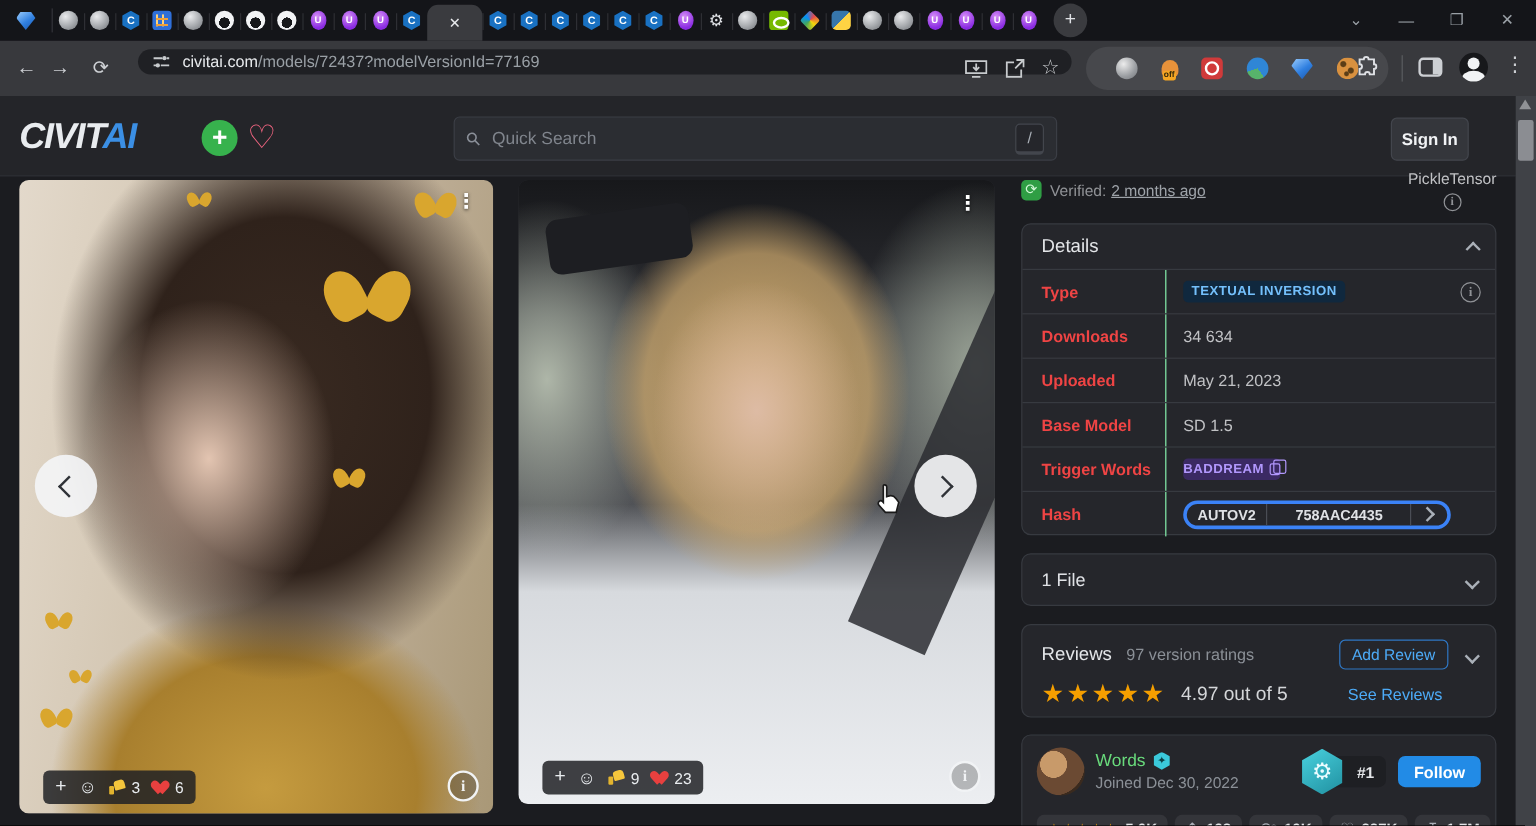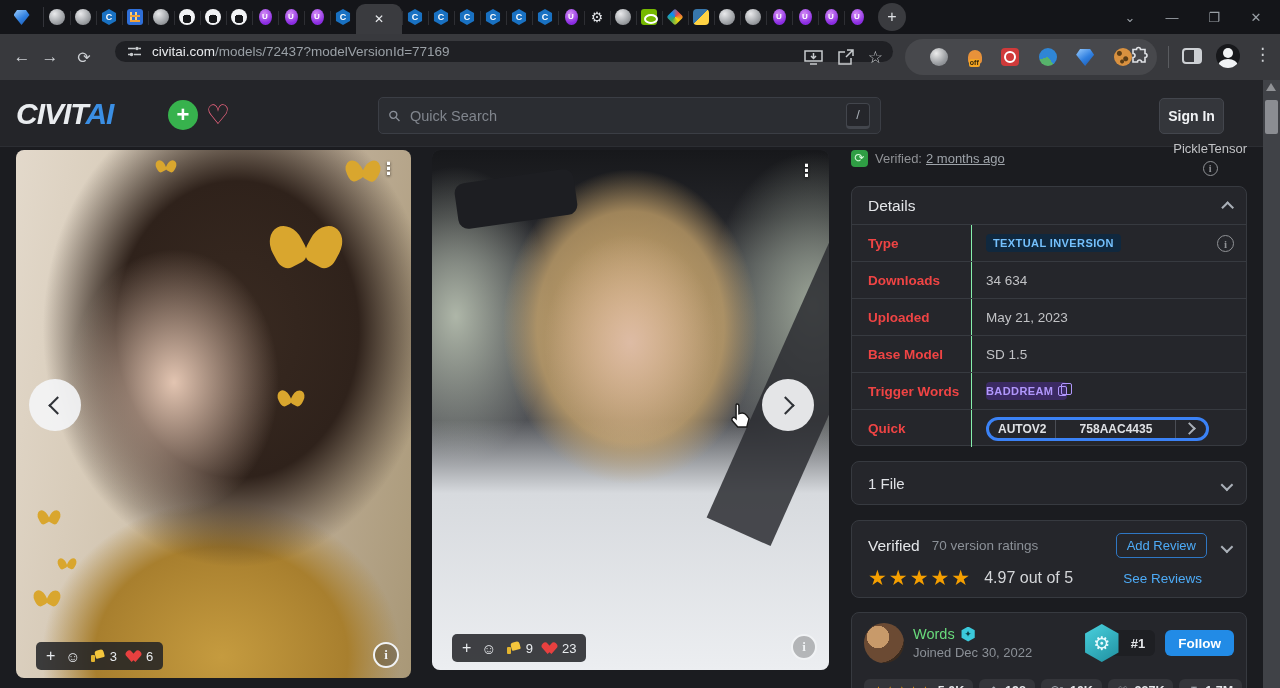--- a/index.html
+++ b/index.html
@@ -476,43 +476,43 @@
       <div class="drow">
         <div class="dlabel">Trigger Words</div>
         <div class="dvalue">
           <span class="badge-purple">
             <span>BADDREAM</span>
             <span class="copyic"></span>
           </span>
         </div>
       </div>
       <div class="drow">
-        <div class="dlabel">Quick</div>
+        <div class="dlabel">Hash</div>
         <div class="dvalue">
           <span class="hashpill">
             <span class="hash-seg">AUTOV2</span>
             <span class="hash-seg" style="min-width:120px;justify-content:center;">758AAC4435</span>
             <span class="hash-seg">
                 <span class="hash-arrow"></span>
               </span>
           </span>
         </div>
       </div>
     </div>
   </div>
 
   <div class="ipanel filepanel">
     <span>1 File</span>
     <span class="dp-chev down" style="margin-left:auto;"></span>
   </div>
 
   <div class="ipanel reviewpanel">
     <div class="rv-top">
-      <span class="rv-title">Verified</span>
-      <span class="rv-count">70 version ratings</span>
+      <span class="rv-title">Reviews</span>
+      <span class="rv-count">97 version ratings</span>
       <span class="addreview">Add Review</span>
       <span class="dp-chev down rv-chev"></span>
     </div>
     <div class="rv-bottom">
       <span class="stars-big">★★★★★</span>
       <span class="score">4.97 out of 5</span>
       <span class="seereviews">See Reviews</span>
     </div>
   </div>
 

